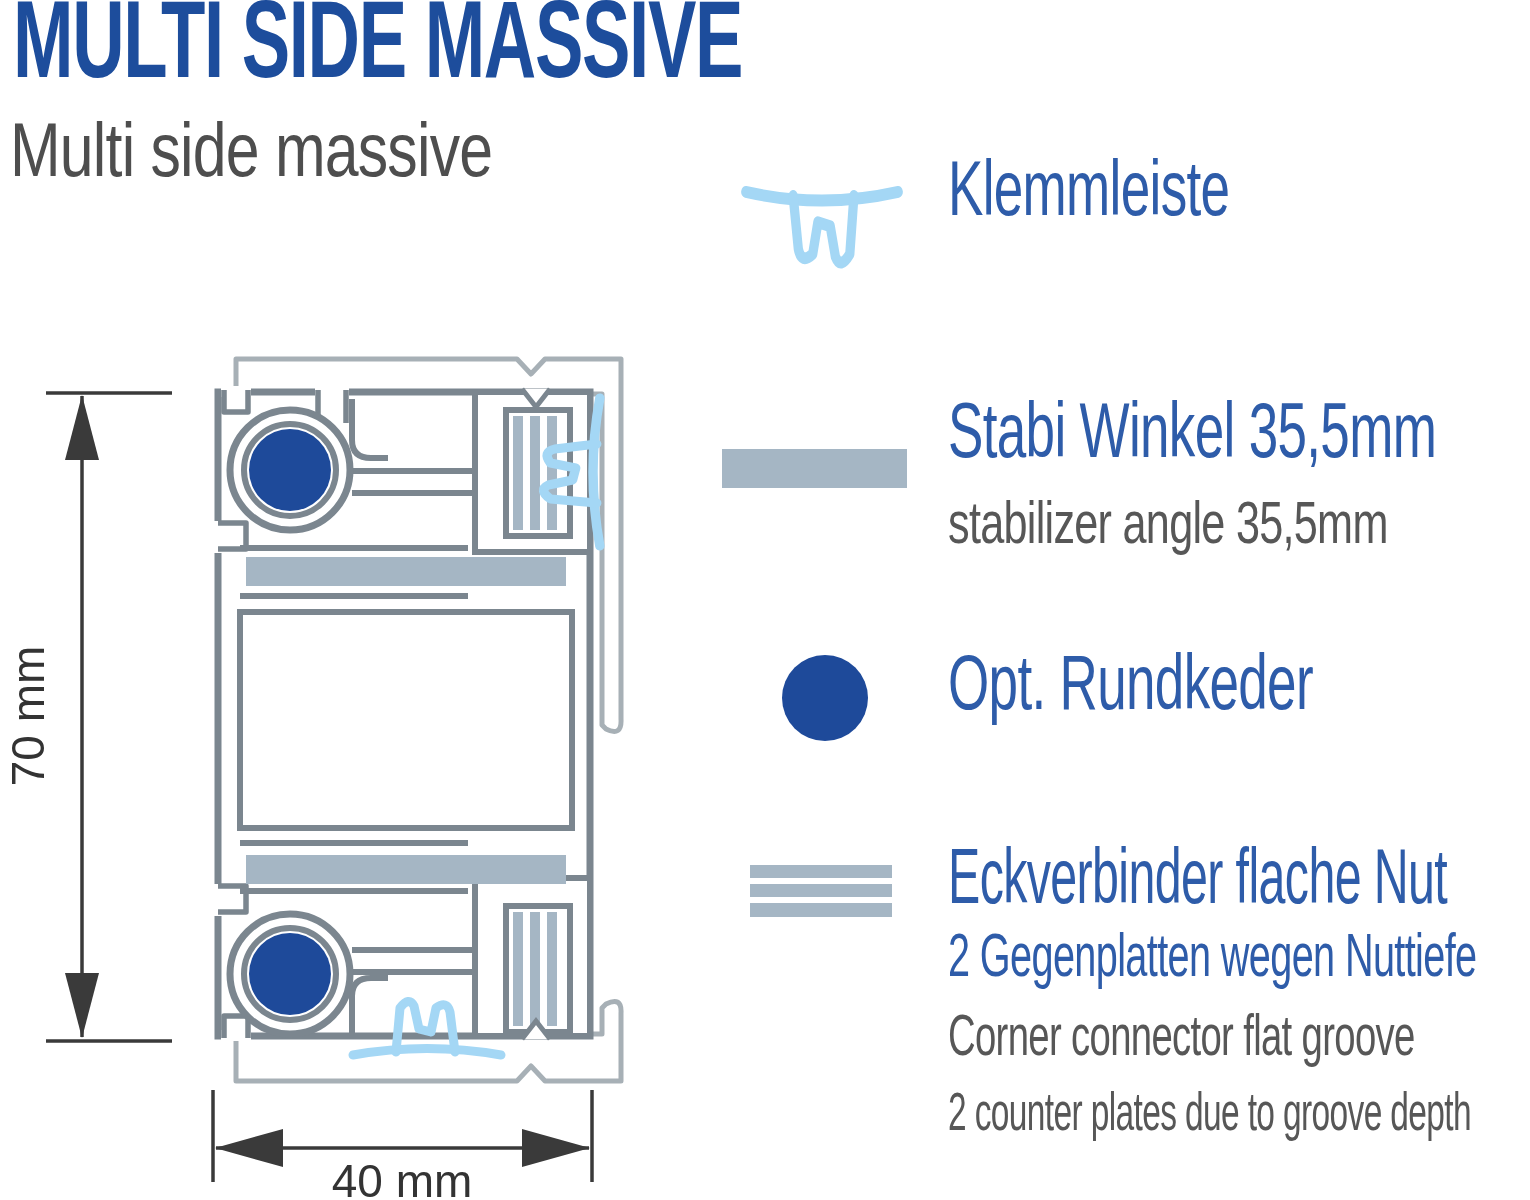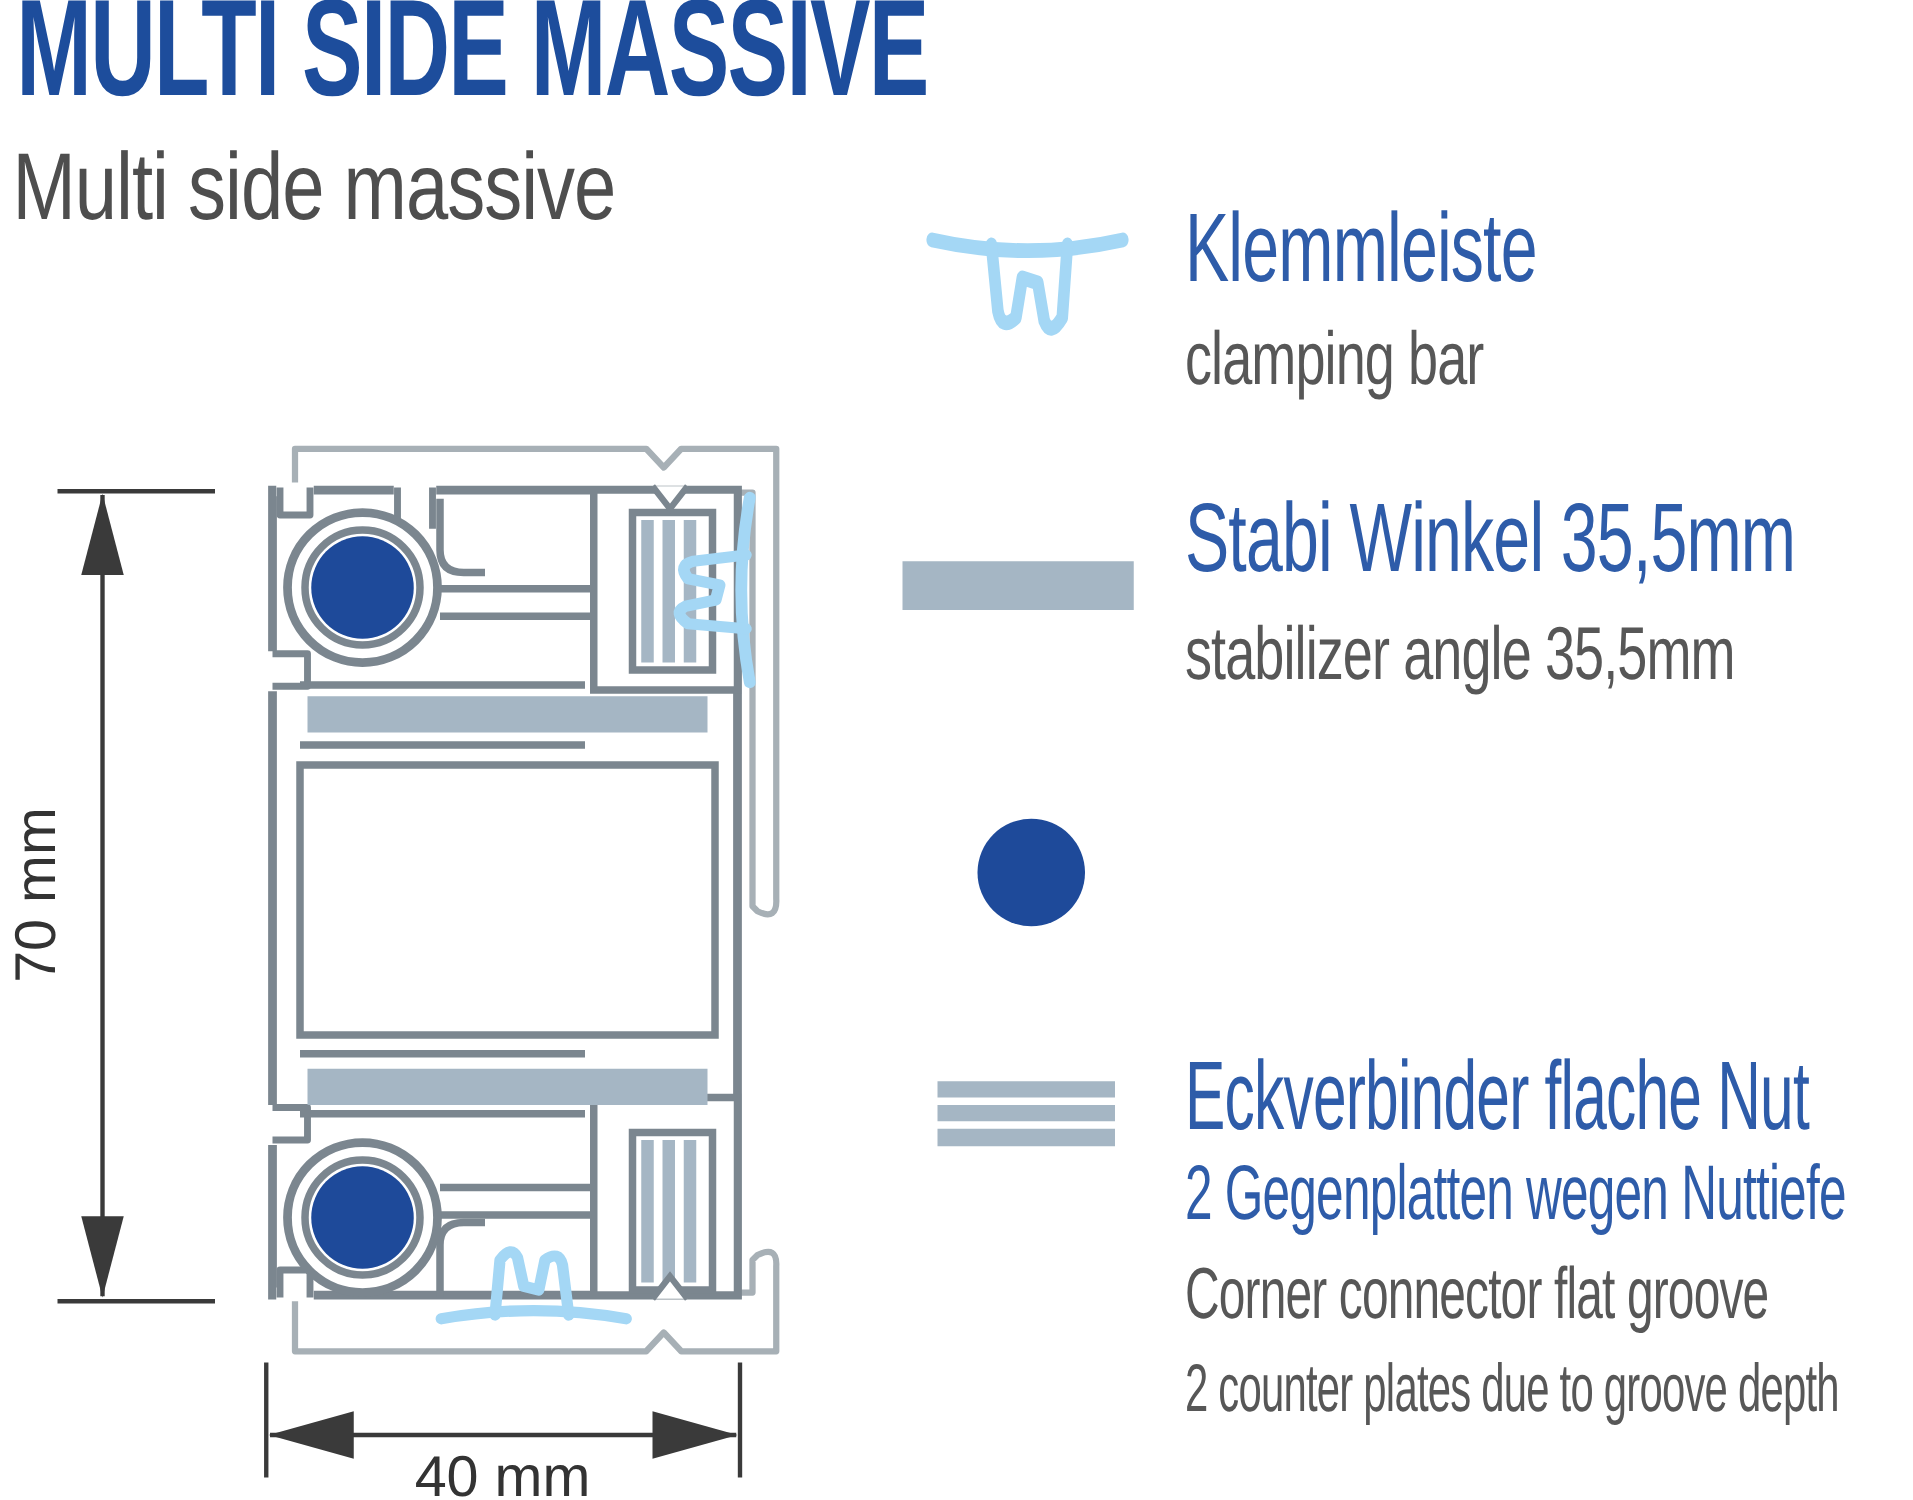--- a/index.html
+++ b/index.html
@@ -156,34 +156,34 @@
     </g>
   </svg>
 
   <div class="abs" style="left:13px;top:-16px;">
     <span class="nowrap page-title">MULTI SIDE MASSIVE</span>
   </div>
   <div class="abs" style="left:10px;top:112px;">
     <span class="nowrap page-subtitle">Multi side massive</span>
   </div>
 
-  <div class="abs" style="left:948px;top:159px;text-decoration:underline;">
+  <div class="abs" style="left:948px;top:149px;text-decoration:underline;">
     <span class="nowrap lg-title">Klemmleiste</span>
-  </div>
-  <div class="abs" style="left:948px;top:257px;">
-    <span class="nowrap lg-sub">clamping bar</span>
   </div>
 
   <div class="abs" style="left:948px;top:391px;">
     <span class="nowrap lg-title">Stabi Winkel 35,5mm</span>
   </div>
   <div class="abs" style="left:948px;top:493px;">
     <span class="nowrap lg-sub">stabilizer angle 35,5mm</span>
   </div>
 
+  <div class="abs" style="left:948px;top:643px;">
+    <span class="nowrap lg-title">Opt. Rundkeder</span>
+  </div>
 
   <div class="abs" style="left:948px;top:837px;">
     <span class="nowrap lg-title sx62">Eckverbinder flache Nut</span>
   </div>
   <div class="abs" style="left:948px;top:924px;">
     <span class="nowrap lg-sub-de">2 Gegenplatten wegen Nuttiefe</span>
   </div>
   <div class="abs" style="left:948px;top:1006px;">
     <span class="nowrap lg-sub-en">Corner connector flat groove</span>
   </div>

